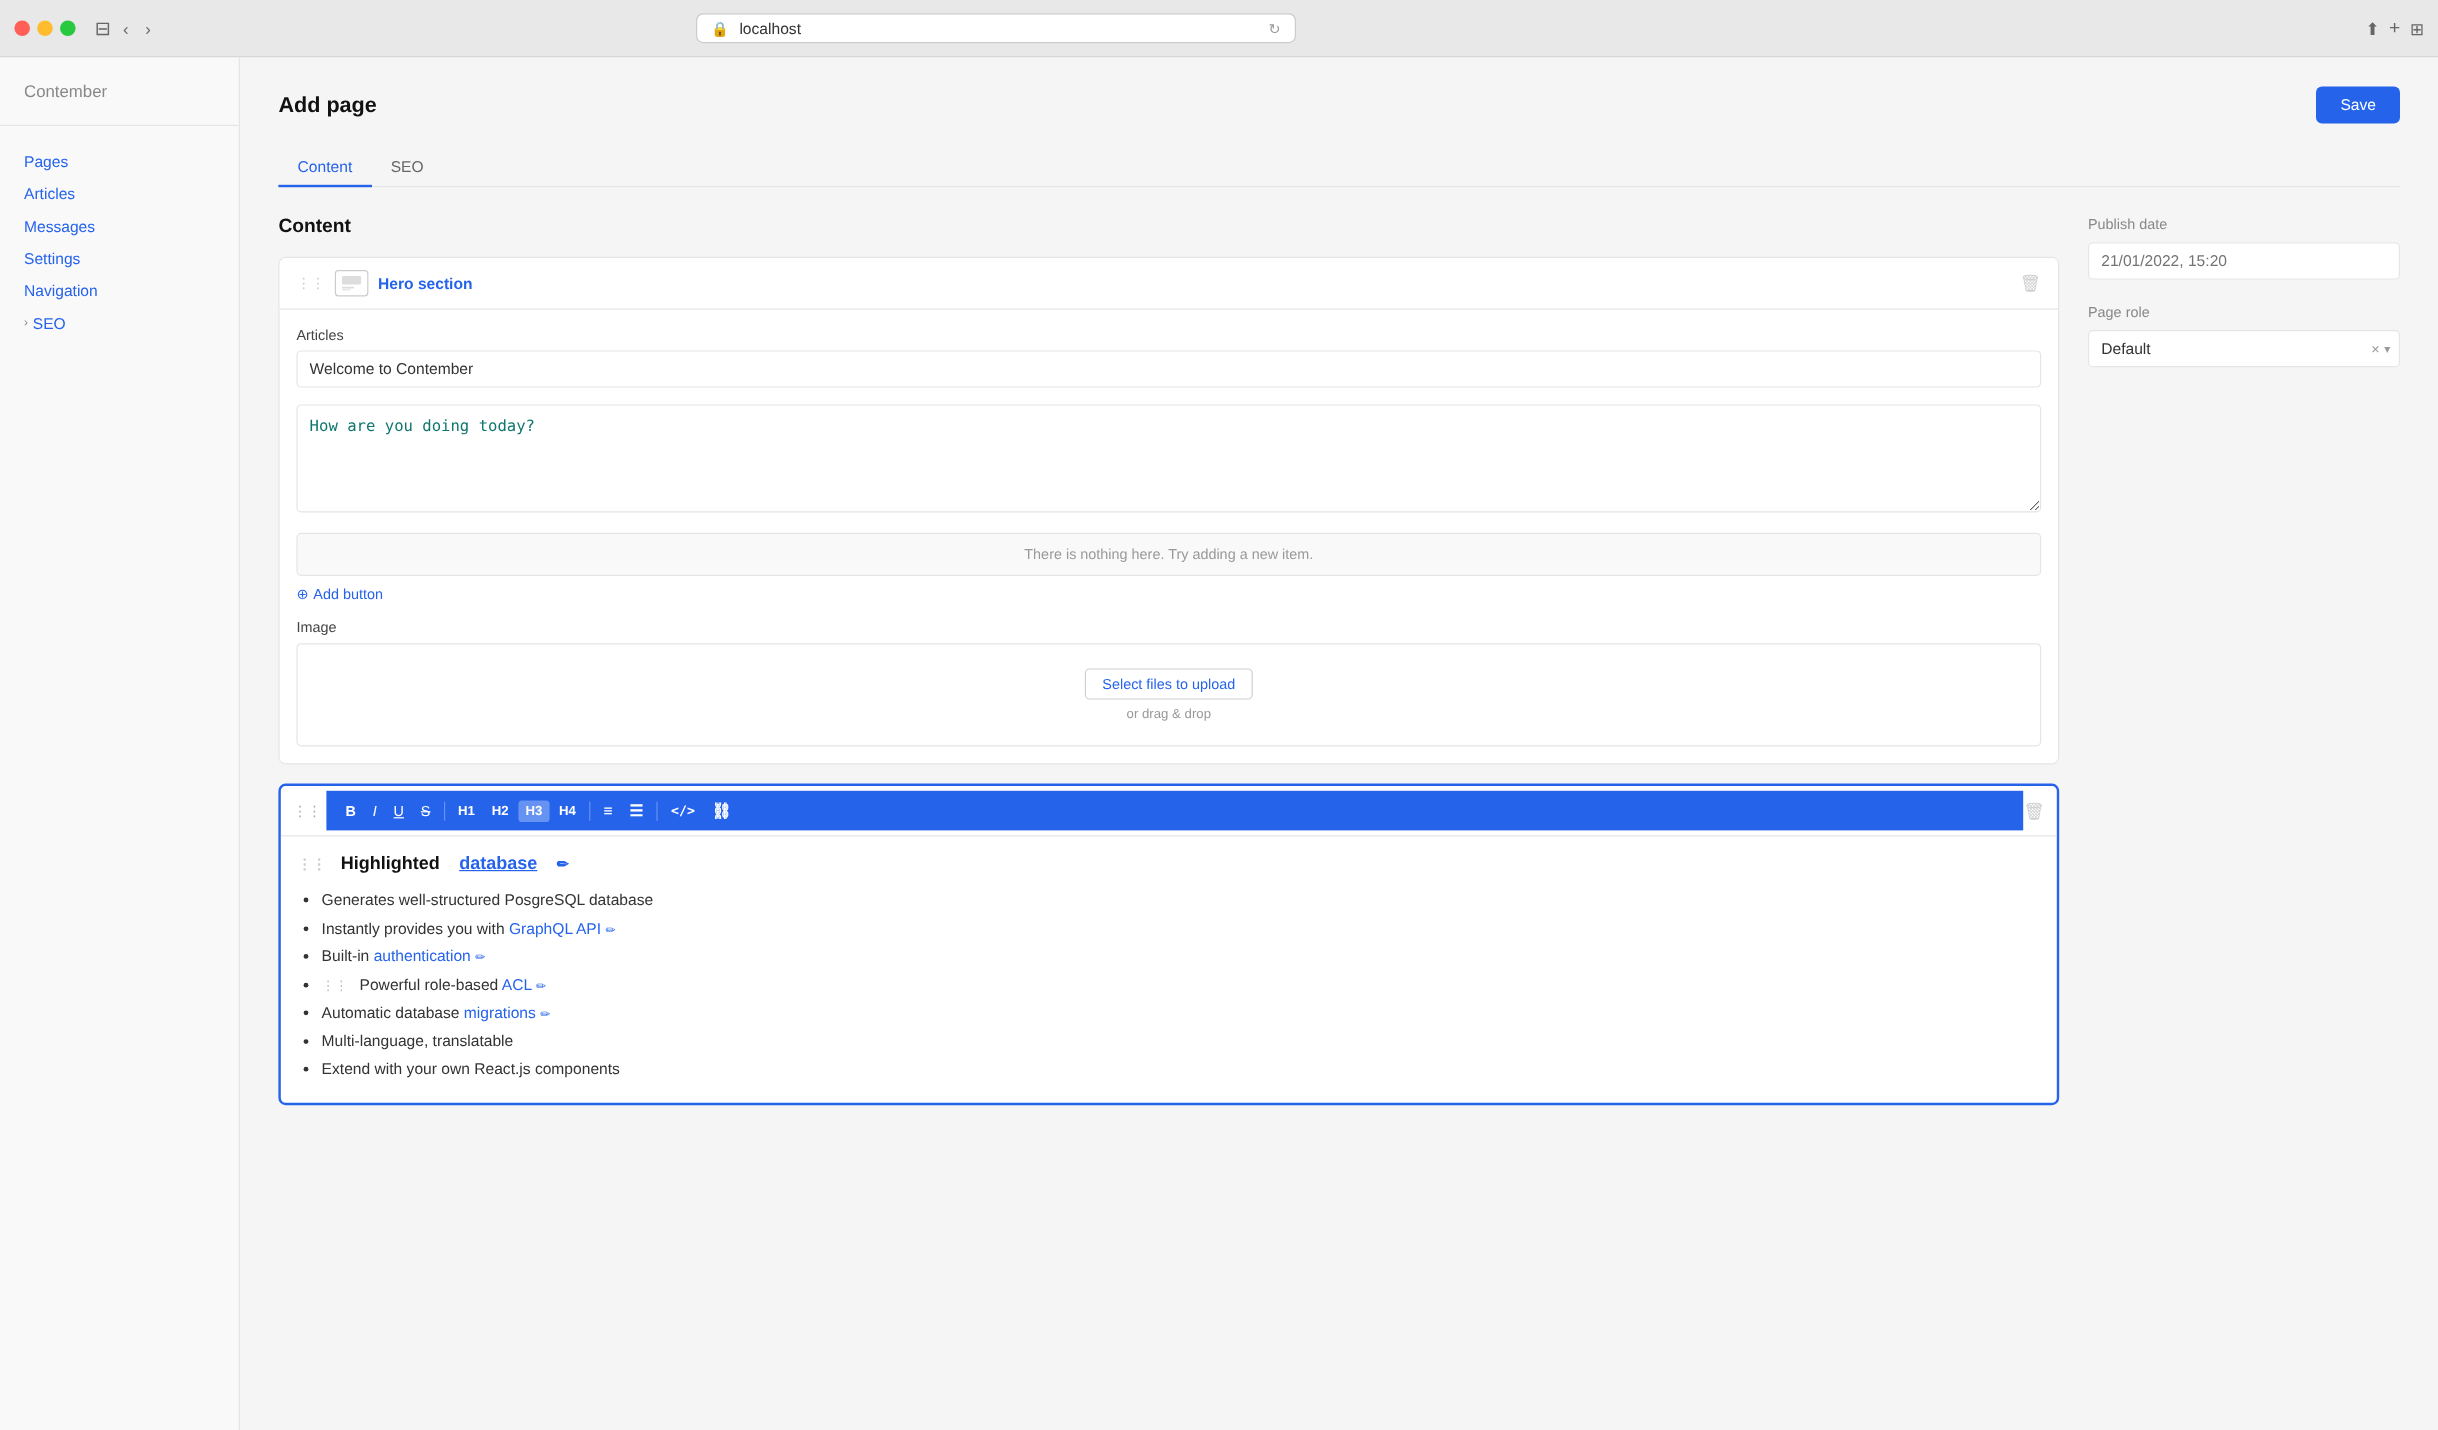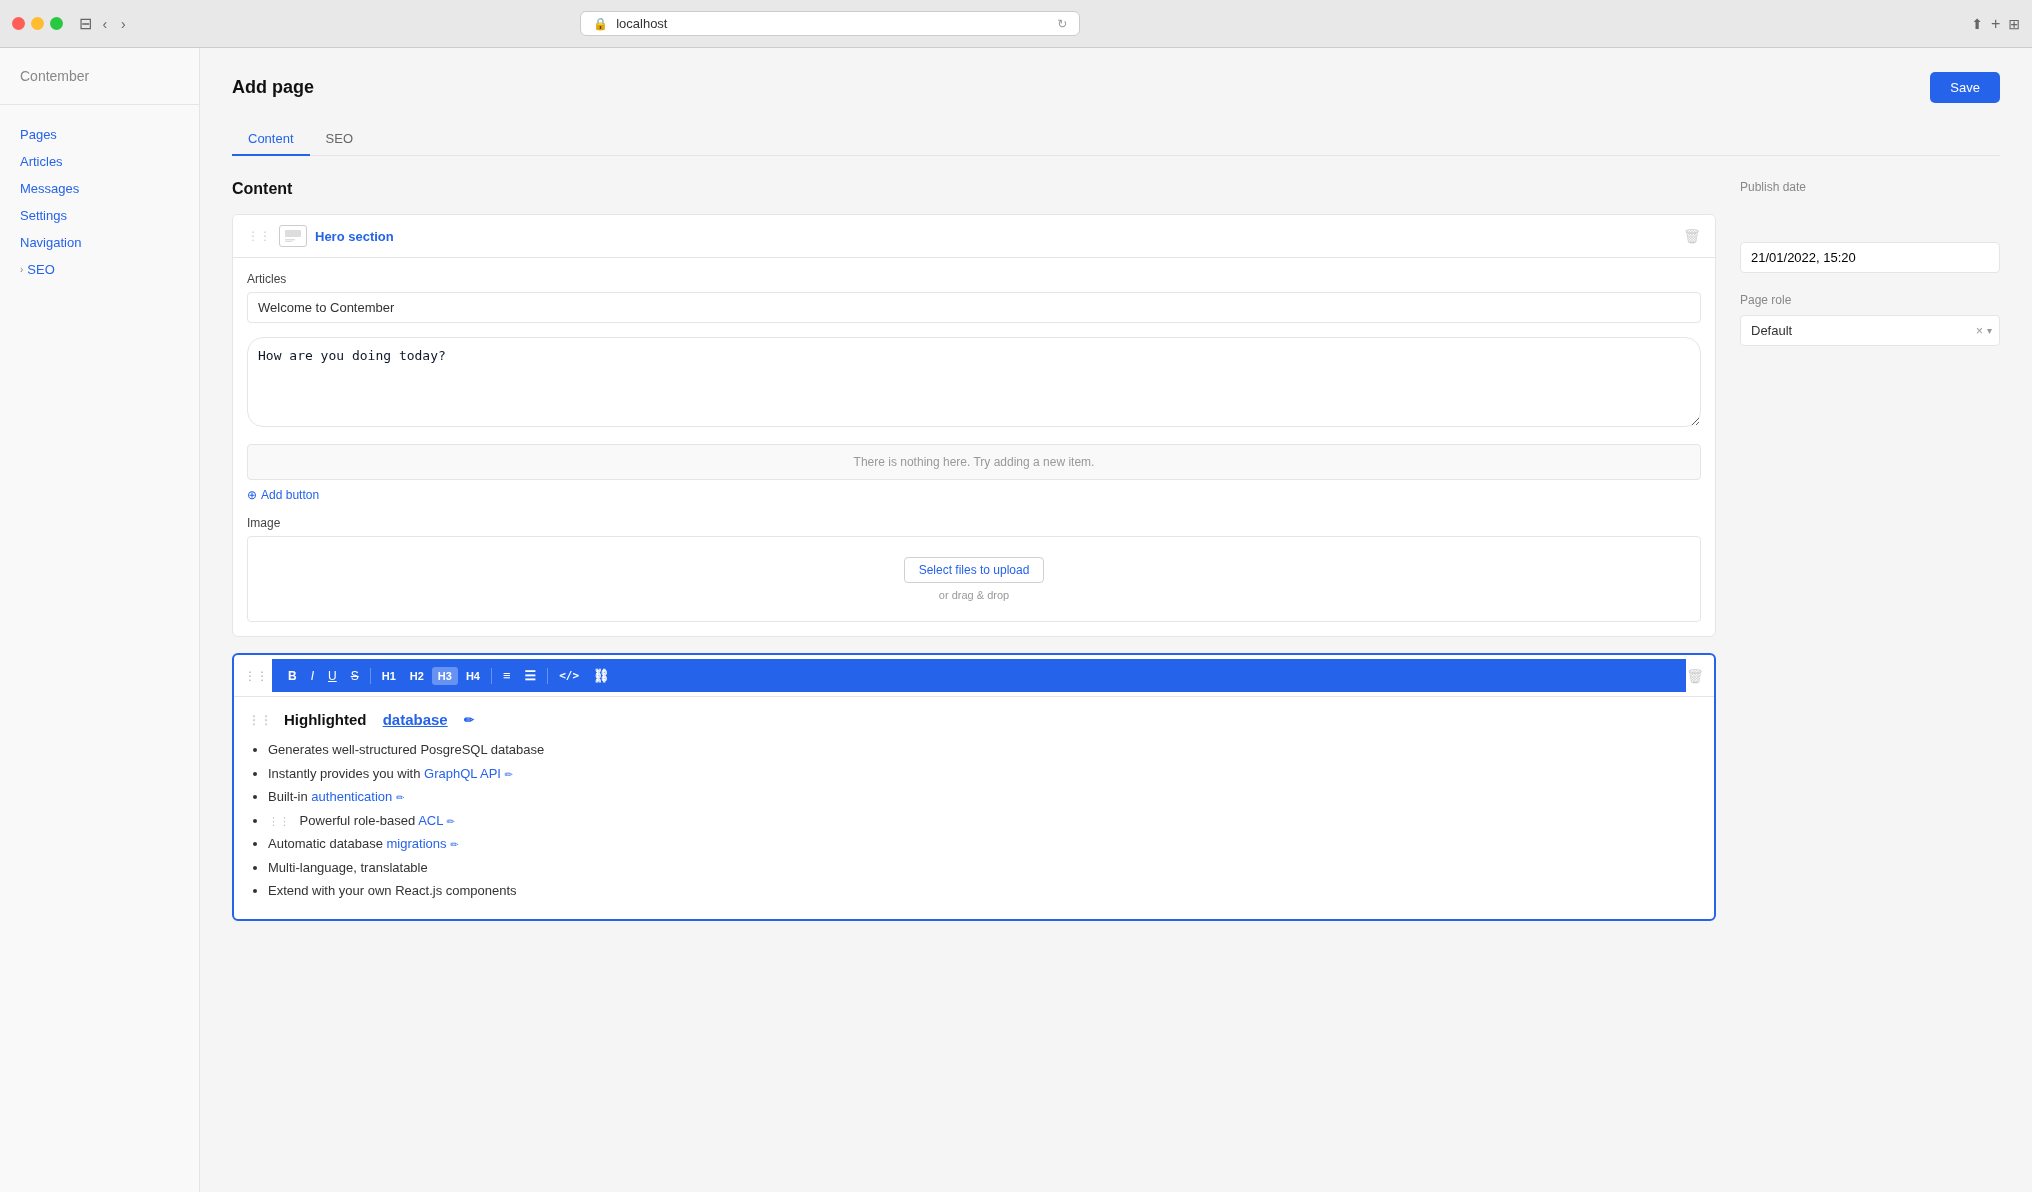--- a/index.html
+++ b/index.html
@@ -191,24 +191,24 @@
       border: 1px solid #e5e5e5;
       border-radius: 4px;
       padding: 7px 10px;
       font-size: 13px;
       color: #333;
       background: white;
     }
     .textarea-input {
       width: 100%;
       border: 1px solid #e5e5e5;
-      border-radius: 16px;
+      border-radius: 4px;
       padding: 10px;
       font-size: 13px;
-      color: #0f172a;
+      color: #0f766e;
       background: white;
       resize: vertical;
       min-height: 90px;
     }
 
     
     .field-section { margin-top: 14px; }
     .empty-list {
       background: #f9f9f9;
       border: 1px solid #e5e5e5;
@@ -302,22 +302,21 @@
 
     
     .sidebar-panel { margin-bottom: 20px; }
     .sidebar-panel-label { font-size: 12px; color: #888; margin-bottom: 8px; }
     .date-input {
       width: 100%;
       border: 1px solid #e5e5e5;
       border-radius: 4px;
       padding: 7px 10px;
       font-size: 13px;
-      color: #000000;
-      margin-top: 40px;
+      color: #737373;
     }
 
     .select-wrapper {
       position: relative;
       width: 100%;
     }
     .select-input {
       width: 100%;
       border: 1px solid #e5e5e5;
       border-radius: 4px;

